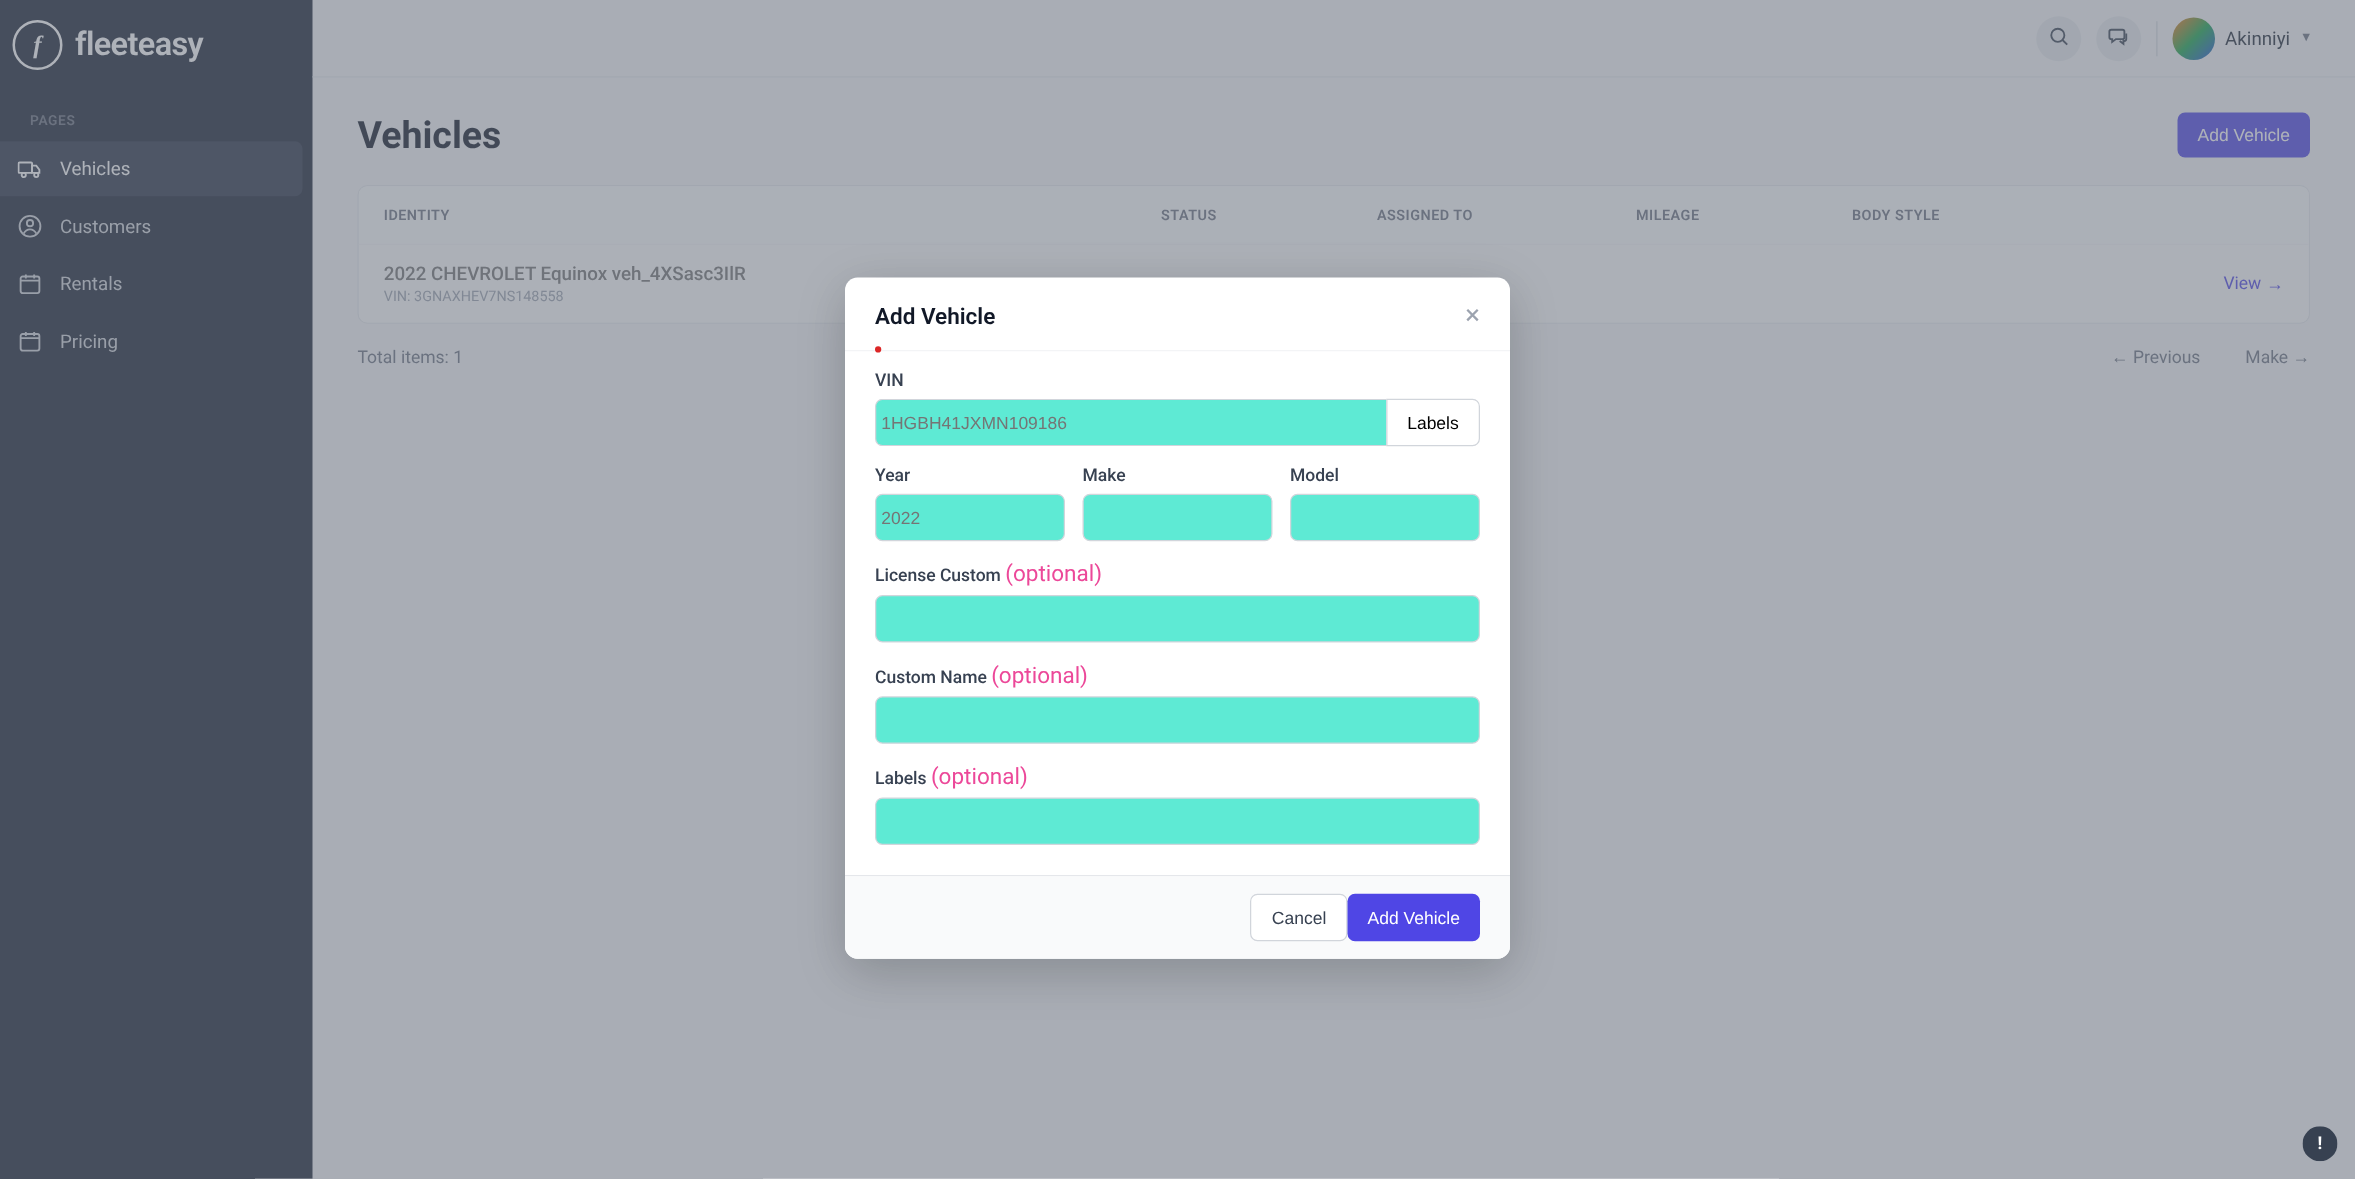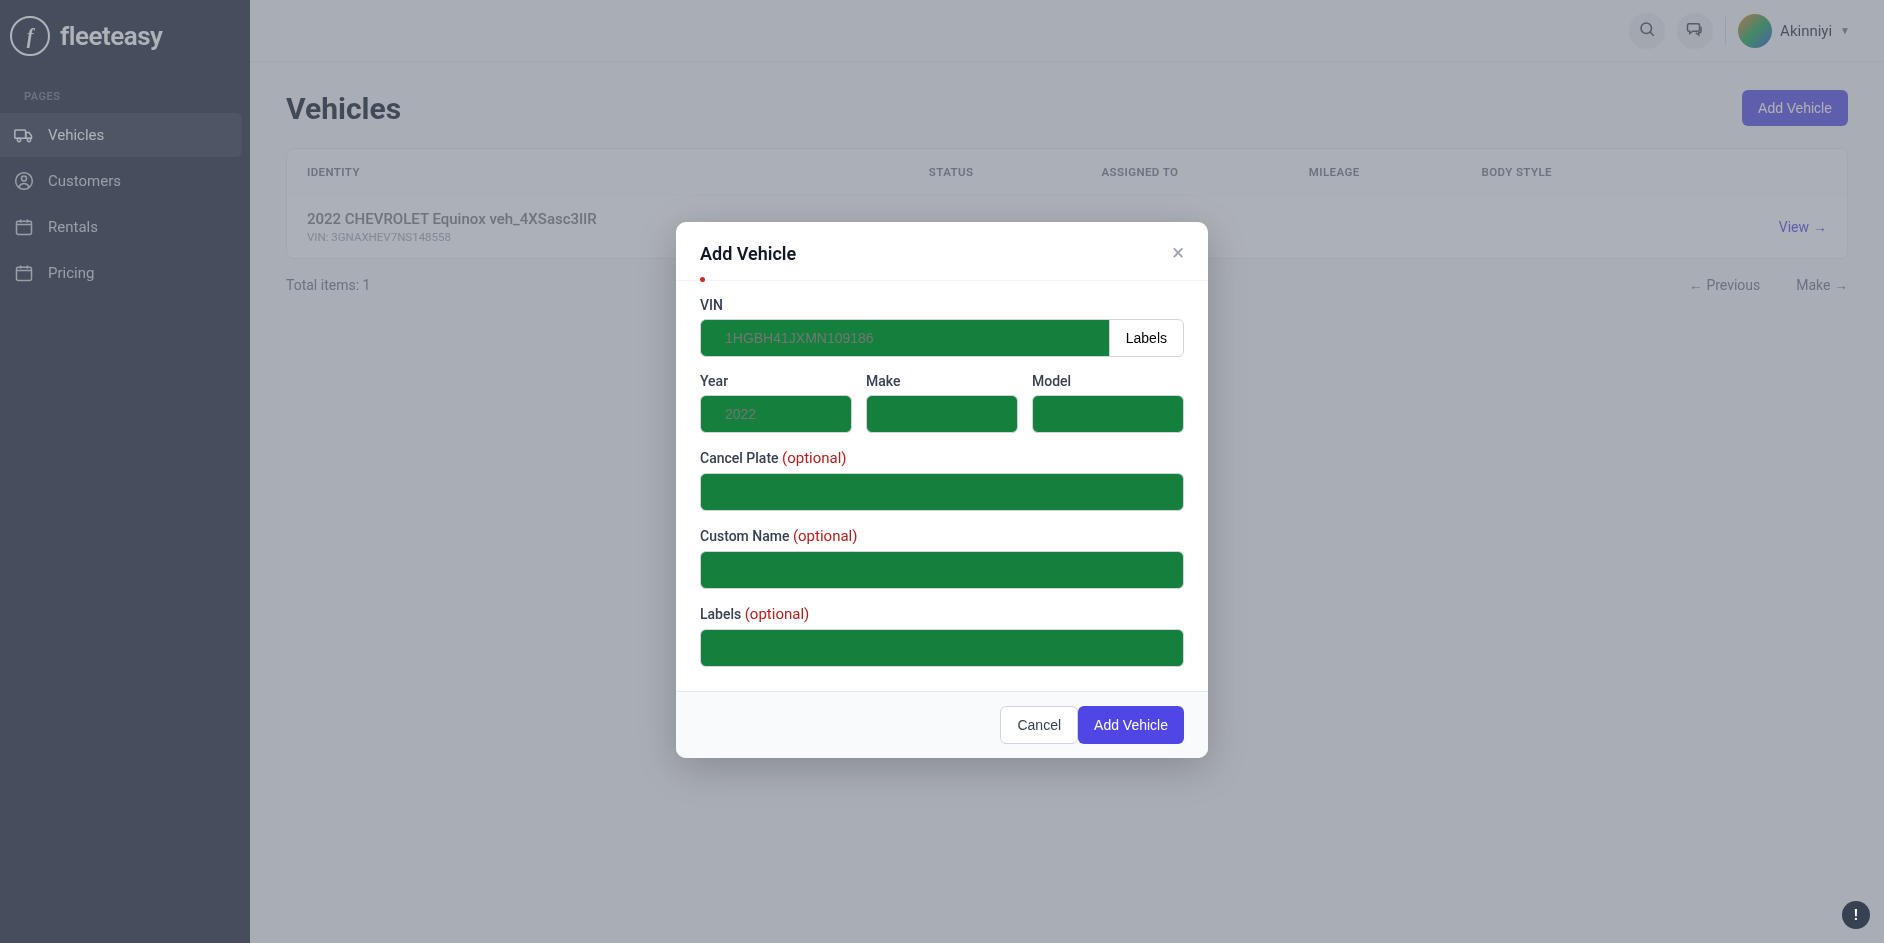--- a/index.html
+++ b/index.html
@@ -52,22 +52,22 @@
 
     
     .overlay { position: fixed; inset: 0; background: rgba(107,114,128,0.55); display:flex; justify-content:center; align-items:flex-start; }
     .modal { width: 532px; background:#fff; border-radius:10px; margin-top: 222px; box-shadow: 0 10px 40px rgba(0,0,0,0.2); }
     .modal-head { padding: 20px 24px 16px; border-bottom:1px solid #f3f4f6; display:flex; align-items:center; justify-content:space-between; position:relative; }
     .modal-title { font-size:18px; font-weight:600; }
     .close-x { color:#9ca3af; font-size:22px; cursor:pointer; line-height:1; }
     .red-dot { width:5px; height:5px; border-radius:50%; background:#dc2626; position:absolute; left:24px; bottom:-2px; }
     .modal-body { padding: 16px 24px 24px; }
     .lbl { font-size:14px; font-weight:500; color:#374151; display:block; margin-bottom:6px; }
-    .opt { color:#b91c1c; font-weight:400; font-size:15px; }
-    .inp { width:100%; border:1px solid #d1d5db; border-radius:6px; padding: 10px 24px; font-size:14px; color:#111827; background:#15803d; }
+    .opt { color:#ec4899; font-weight:400; font-size:18px; }
+    .inp { width:100%; border:1px solid #d1d5db; border-radius:6px; padding: 10px 4px; font-size:14px; color:#111827; background:#5eead4; }
     .row { display:flex; gap: 14px; margin-top: 16px;}
     .col { flex:1; }
     .vin-row { display:flex; }
     .vin-row .inp { border-radius: 6px 0 0 6px; border-right:none; }
     .decode-btn { border:1px solid #d1d5db; border-radius:0 6px 6px 0; background:#fff; padding: 0 16px; font-size:14px; font-weight:500; cursor:pointer; }
     .field { margin-top: 16px; }
     .field:first-child { margin-top: 0; }
     .modal-foot { padding: 14px 24px; border-top:1px solid #e5e7eb; display:flex; justify-content:flex-end; background:#f9fafb; border-radius: 0 0 10px 10px;}
 
     .fab { position: fixed; bottom: 14px; right: 14px; width: 28px; height:28px; border-radius:50%; background:#374151; color:#fff; display:flex; align-items:center; justify-content:center; font-size:14px; font-weight:700; cursor:pointer;}
@@ -220,21 +220,21 @@
           <label class="lbl">Make</label>
           <input class="inp" type="text" style="">
         </div>
         <div class="col">
           <label class="lbl">Model</label>
           <input class="inp" type="text" style="">
         </div>
       </div>
       <div class="field">
         <label class="lbl">
-          <span>Cancel Plate</span>
+          <span>License Custom</span>
           <span class="opt">(optional)</span>
         </label>
         <input class="inp" type="text" style="">
       </div>
       <div class="field">
         <label class="lbl">
           <span>Custom Name</span>
           <span class="opt">(optional)</span>
         </label>
         <input class="inp" type="text" style="">

